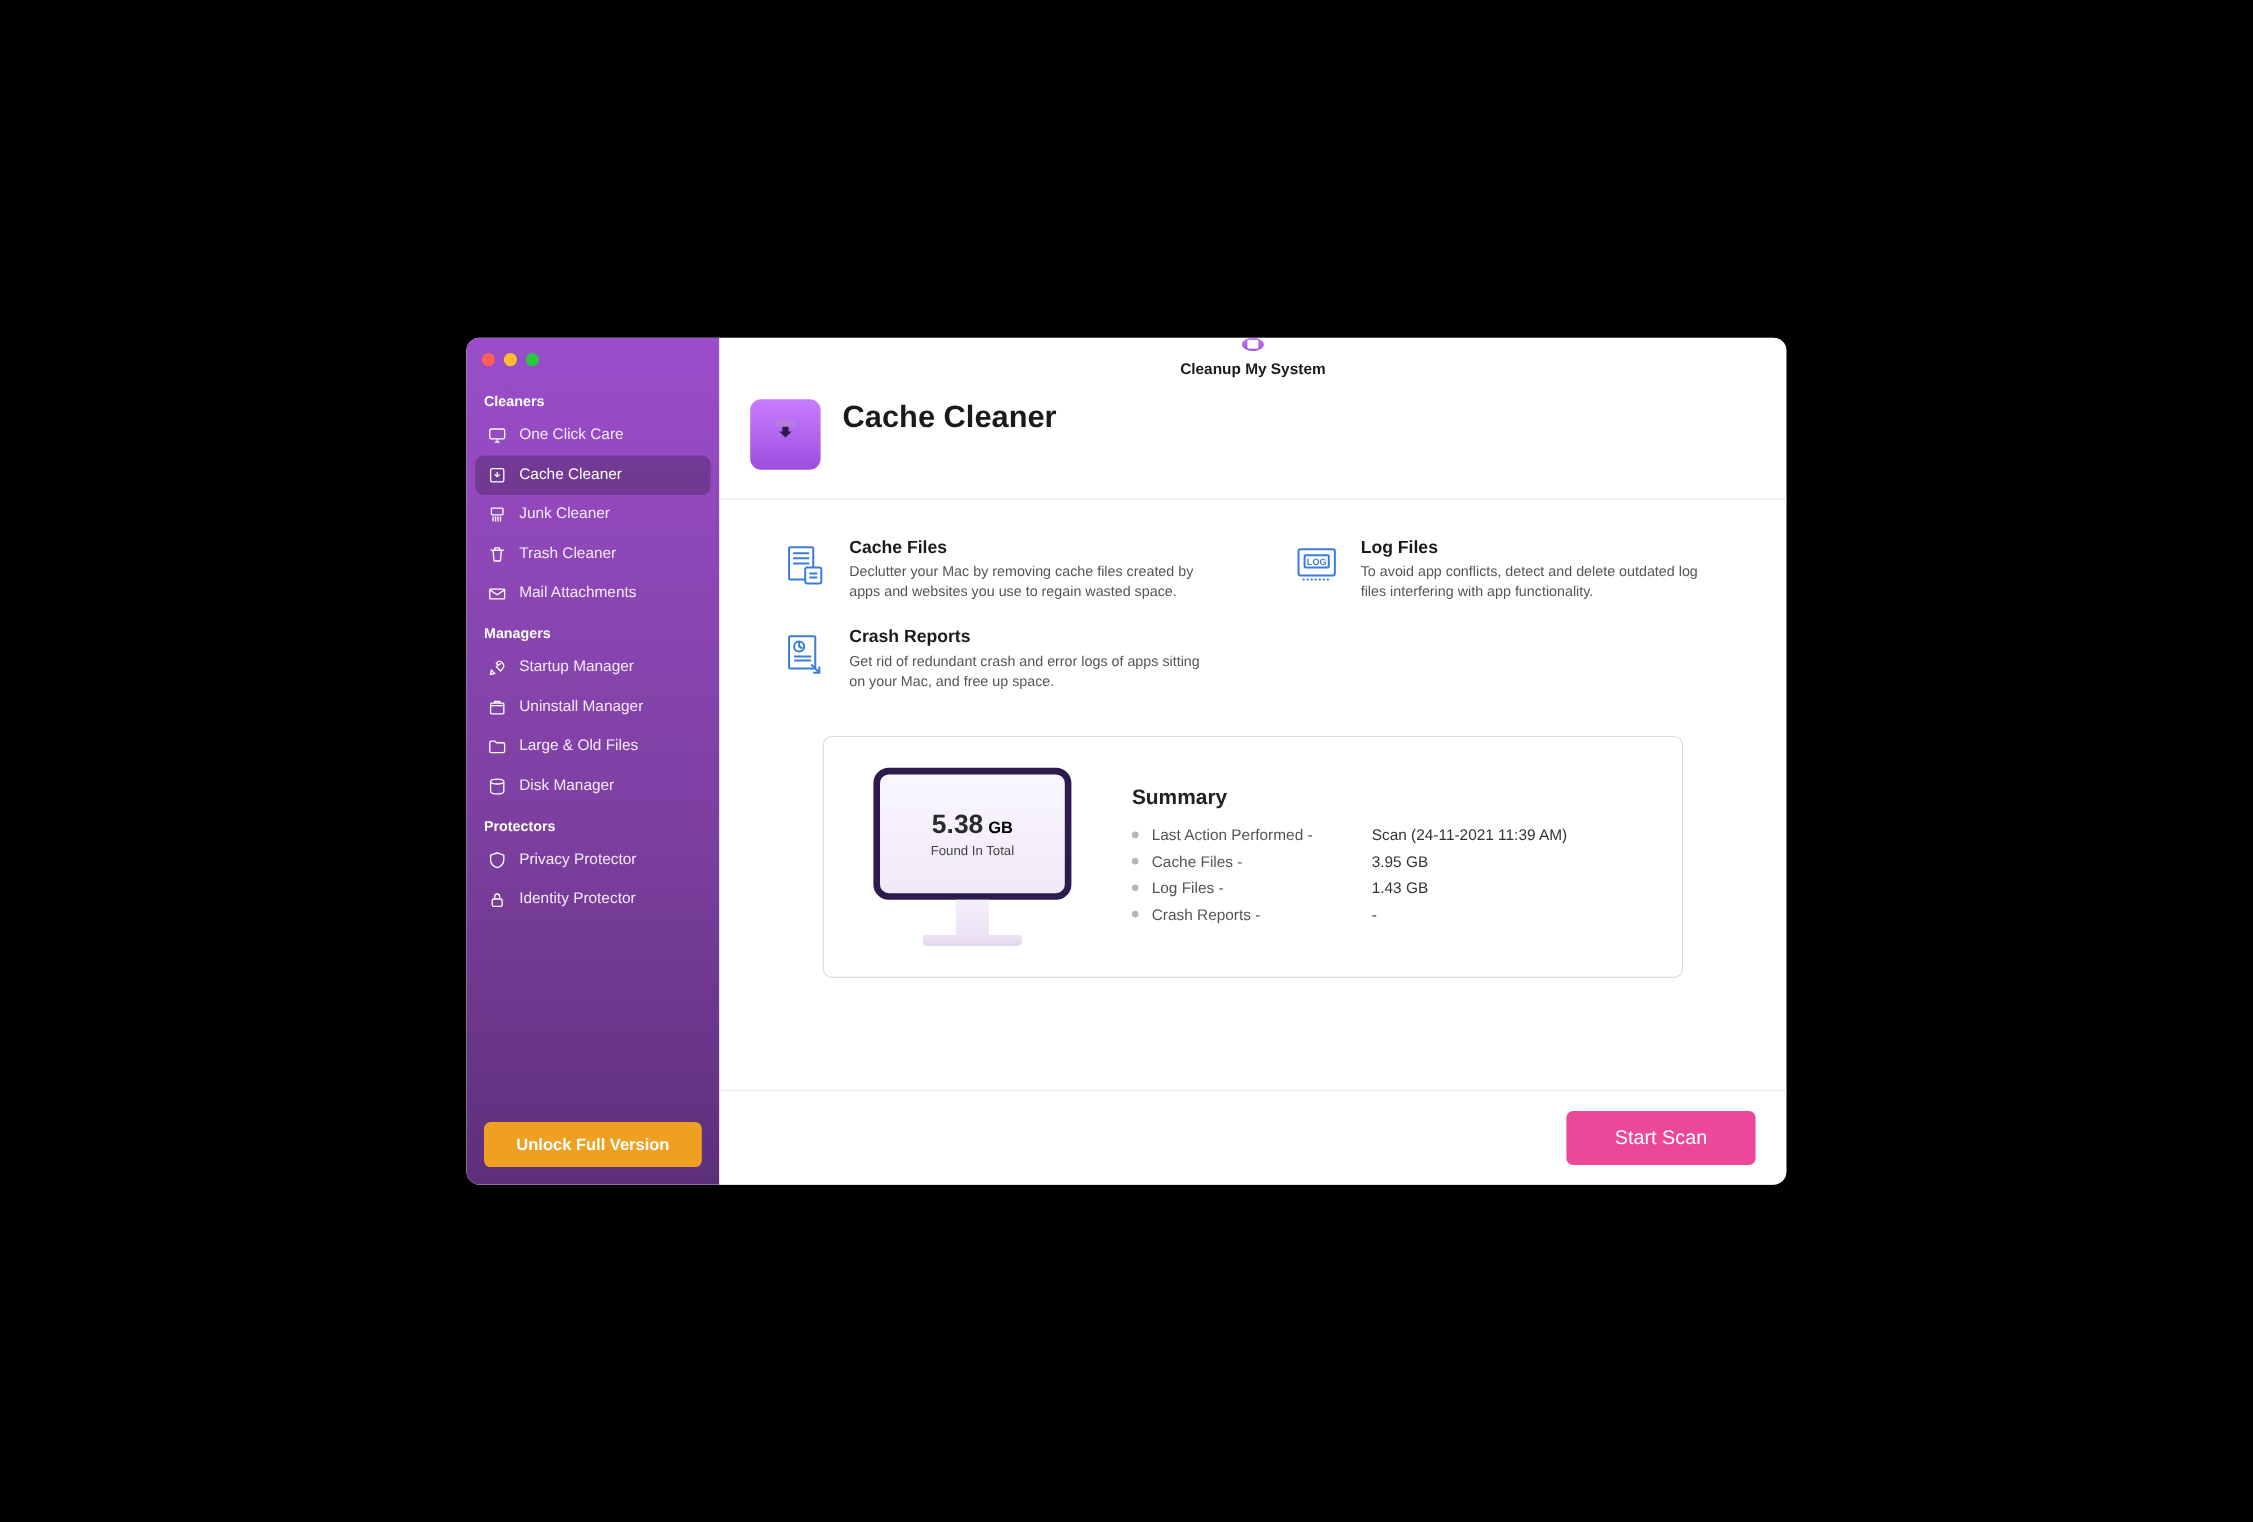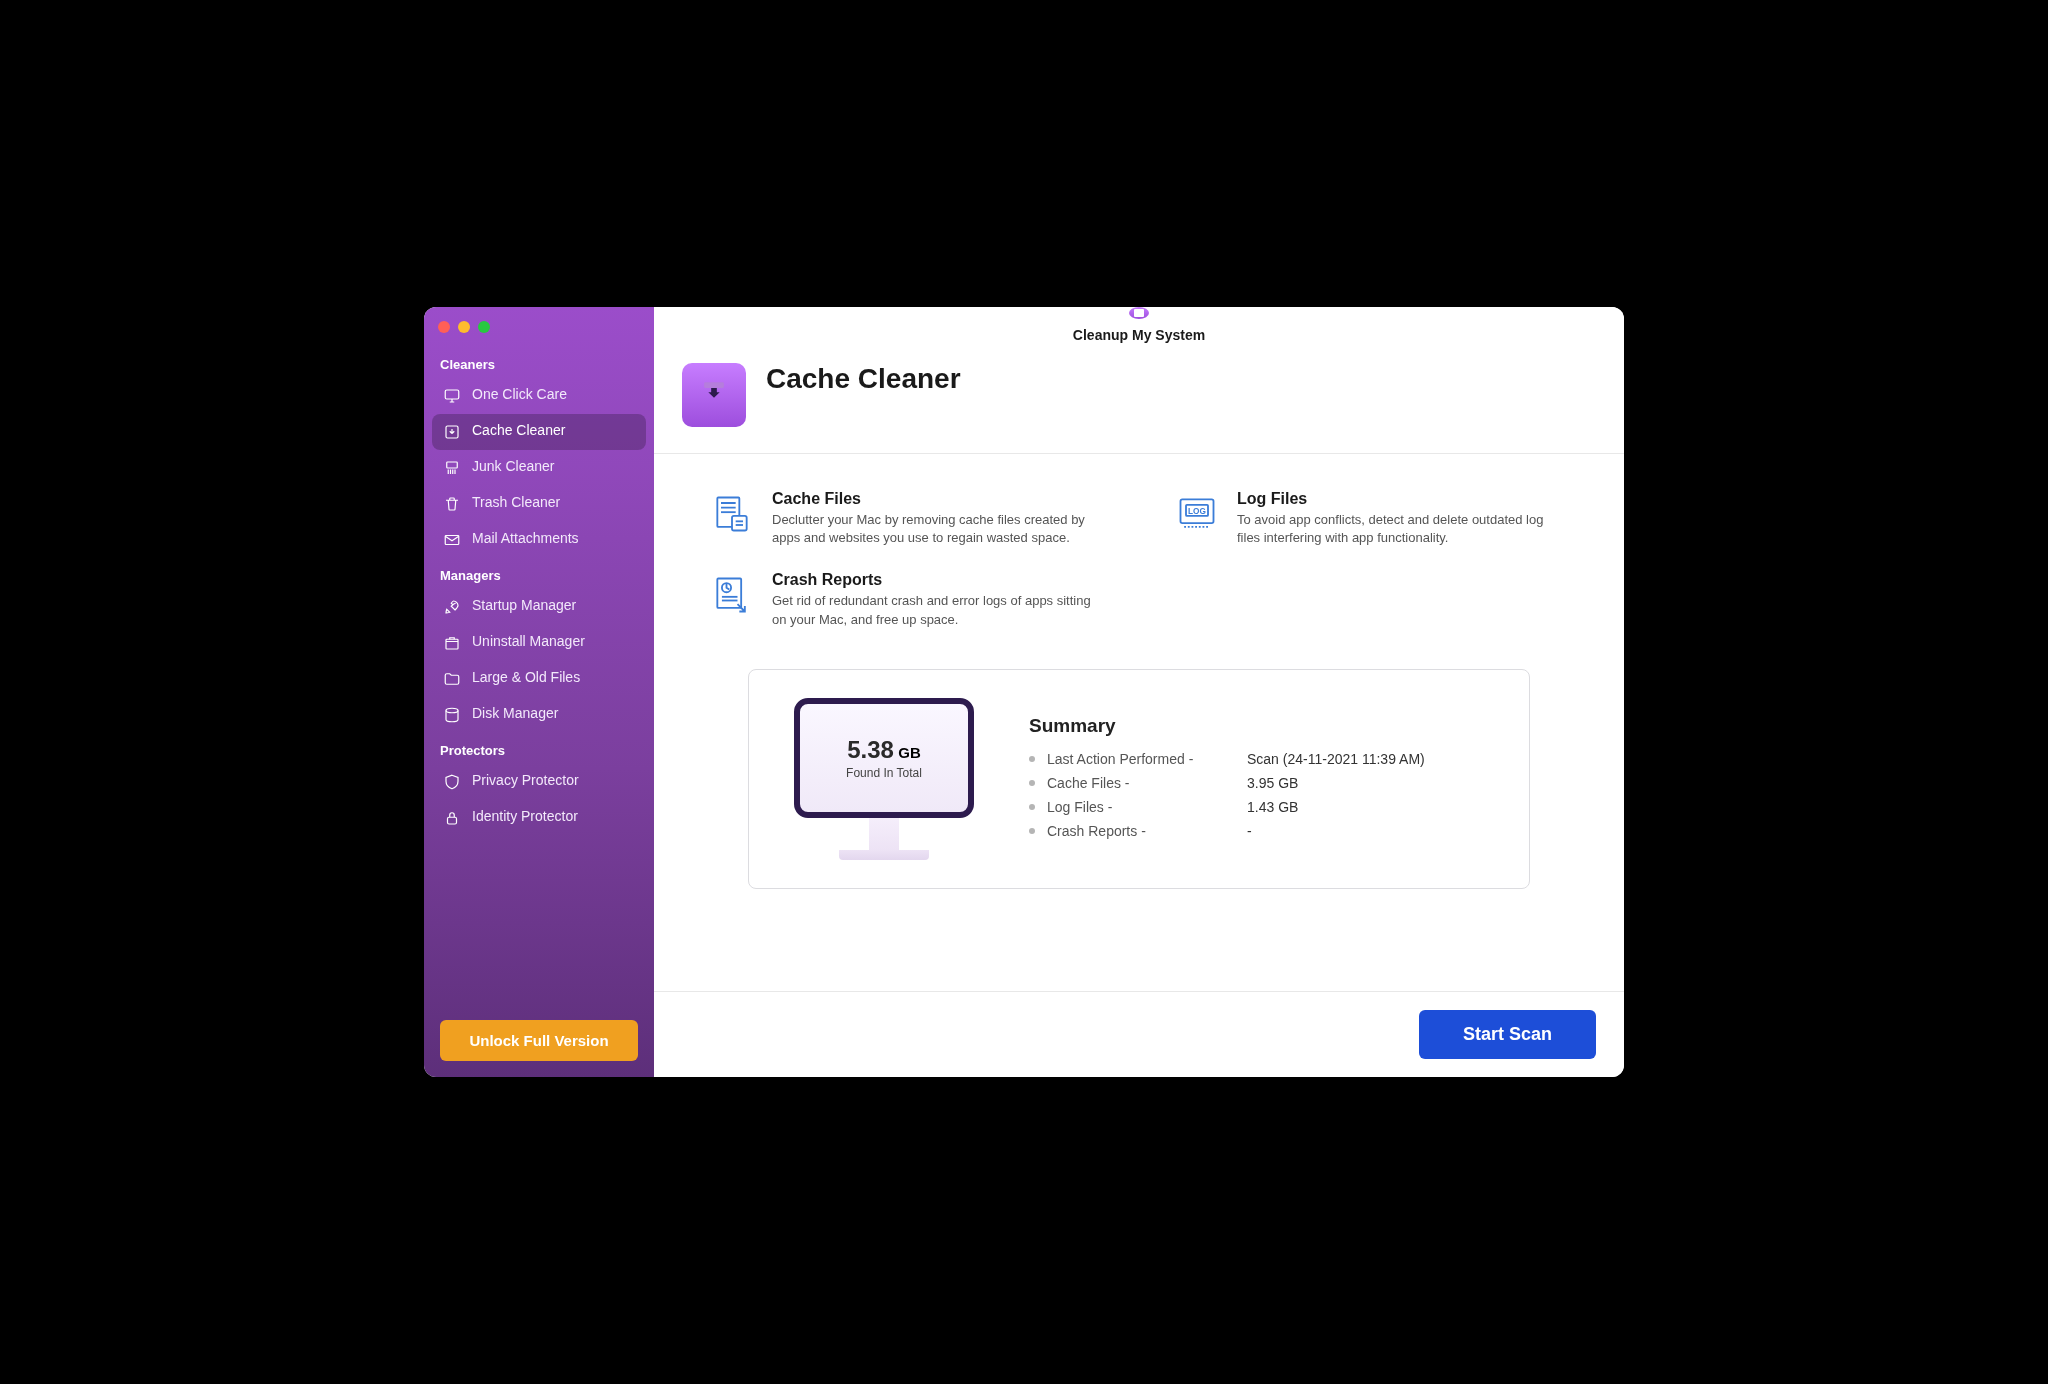--- a/index.html
+++ b/index.html
@@ -231,27 +231,27 @@
   }
   .summary-row .label { width: 200px; }
   .summary-row .value { color: #333; }
   .footer {
     border-top: 1px solid #e8e8e8;
     padding: 18px 28px;
     display: flex;
     justify-content: flex-end;
   }
   .start-btn {
-    background: #1d4ed8;
+    background: #ec4899;
     color: #fff;
     border: none;
     border-radius: 6px;
     padding: 14px 44px;
     font-size: 18px;
-    font-weight: 700;
+    font-weight: 400;
     cursor: pointer;
   }
 </style>
 </head>
 <body>
 
 <div class="window">
 
   <div class="sidebar">
     <div class="traffic">

